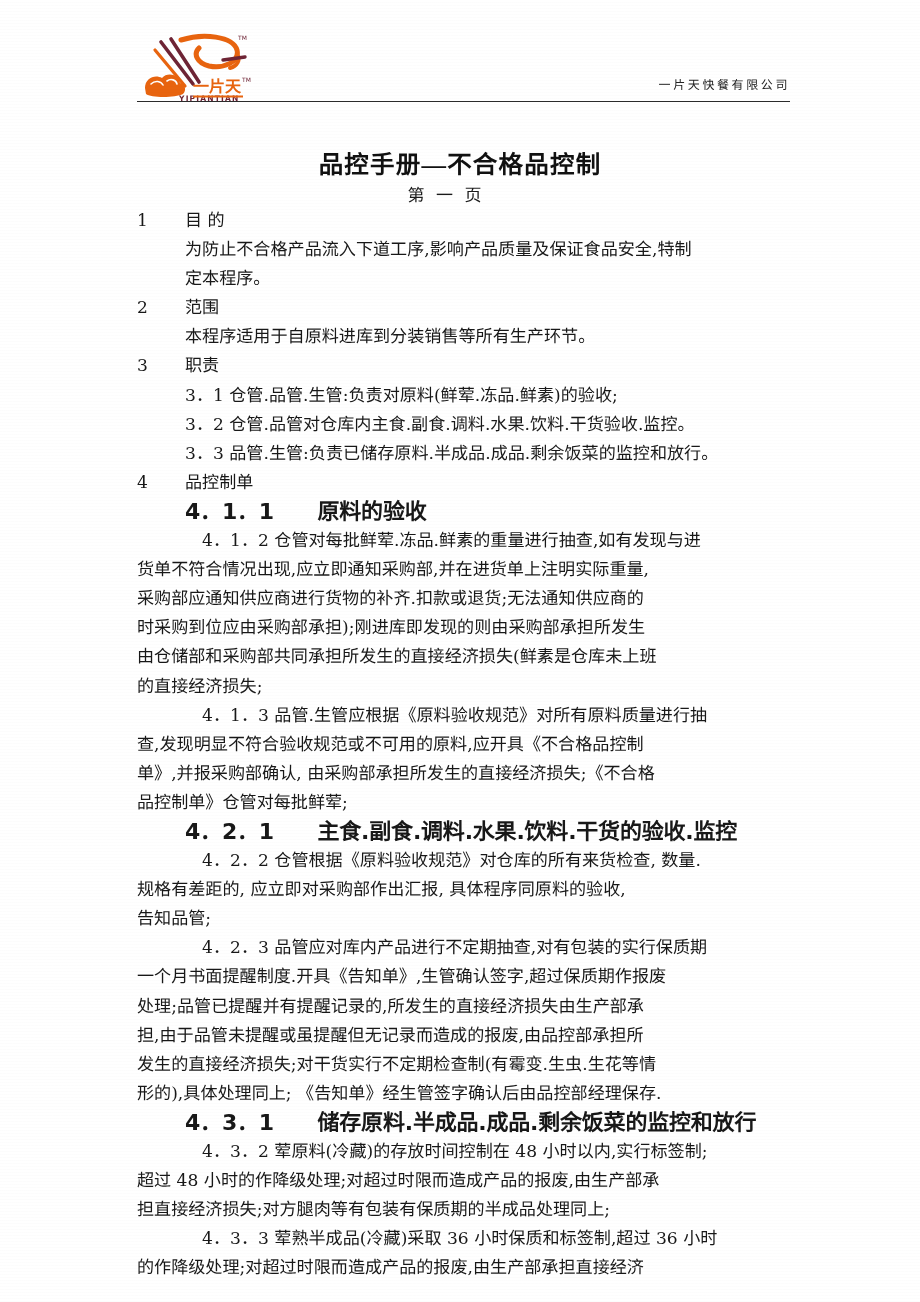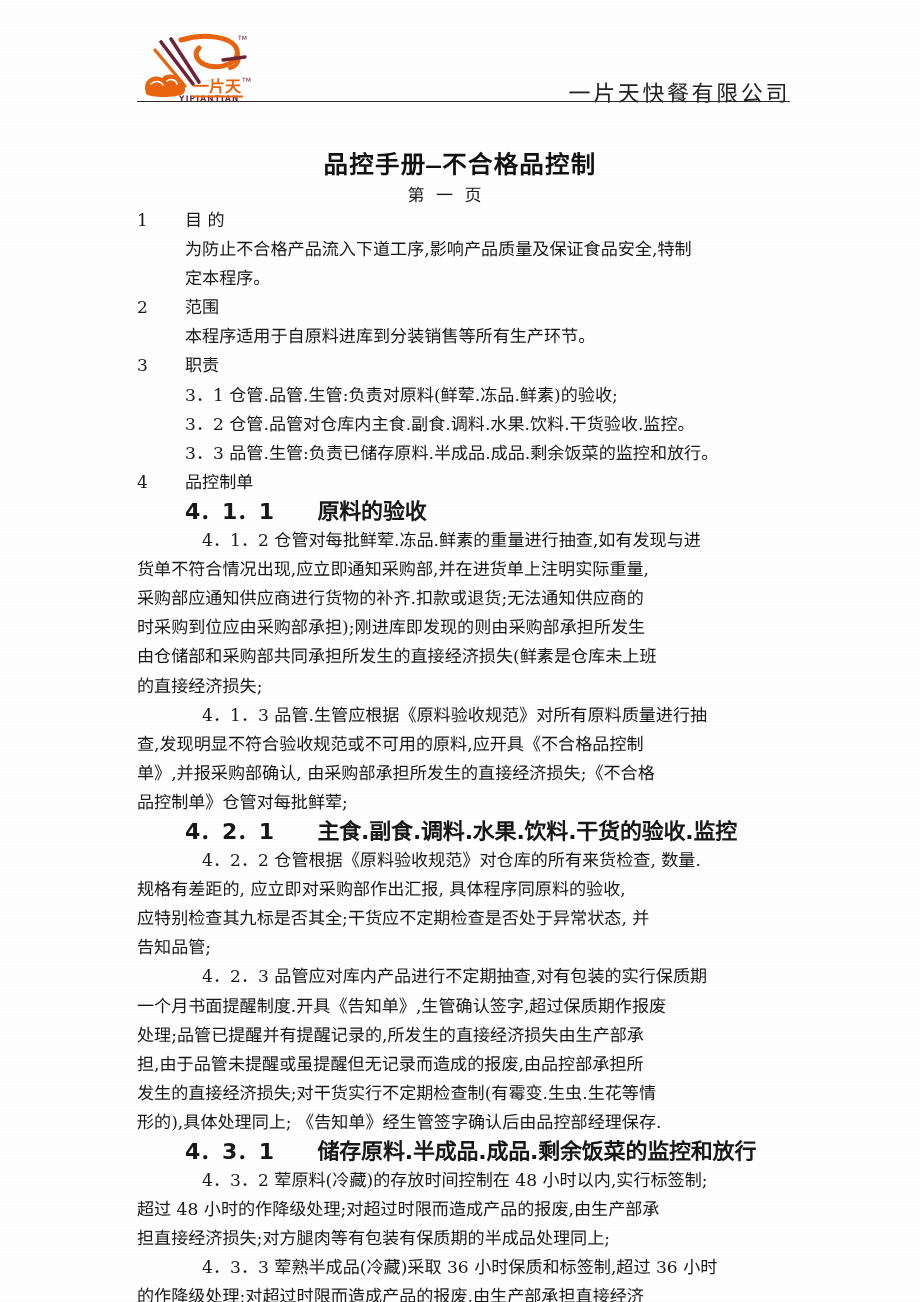--- a/index.html
+++ b/index.html
@@ -40,42 +40,42 @@
     width: 132px;
     height: 70px;
   }
   .logo svg { display: block; }
 
   .company-name {
     position: absolute;
     right: 0px;
     top: 45px;
     font-family: Liberation Serif, serif;
-    font-size: 22px;
+    font-size: 12px;
     letter-spacing: 2.6px;
     color: #222222;
     white-space: nowrap;
   }
   .header-rule {
     position: absolute;
     left: 0px;
     top: 71px;
     width: 653px;
     height: 0;
     border-top: 1.6px solid #2b2b2b;
   }
 
   
   .doc-title {
     position: absolute;
     left: 0;
     top: 145px;
     width: 920px;
     text-align: center;
-    font-family: Liberation Mono, monospace;
+    font-family: Liberation Serif, serif;
     font-weight: bold;
     font-size: 24.5px;
     letter-spacing: 1.2px;
     color: #111111;
   }
   .doc-subtitle {
     position: absolute;
     left: 0;
     top: 181px;
     width: 892px;
@@ -190,21 +190,20 @@
       <div class="line i-hang">时采购到位应由采购部承担);刚进库即发现的则由采购部承担所发生</div>
       <div class="line i-hang">由仓储部和采购部共同承担所发生的直接经济损失(鲜素是仓库未上班</div>
       <div class="line i-hang">的直接经济损失;</div>
       <div class="line i1">　4．1．3 品管.生管应根据《原料验收规范》对所有原料质量进行抽</div>
       <div class="line i-hang">查,发现明显不符合验收规范或不可用的原料,应开具《不合格品控制</div>
       <div class="line i-hang">单》,并报采购部确认, 由采购部承担所发生的直接经济损失;《不合格</div>
       <div class="line i-hang">品控制单》仓管对每批鲜荤;</div>
       <div class="line bold i1">4．2．1　　主食.副食.调料.水果.饮料.干货的验收.监控</div>
       <div class="line i1">　4．2．2 仓管根据《原料验收规范》对仓库的所有来货检查, 数量.</div>
       <div class="line i-hang">规格有差距的, 应立即对采购部作出汇报, 具体程序同原料的验收,</div>
-      <div class="line i-hang">应特别检查其九标是否其全;干货应不定期检查是否处于异常状态, 并</div>
       <div class="line i-hang">告知品管;</div>
       <div class="line i1">　4．2．3 品管应对库内产品进行不定期抽查,对有包装的实行保质期</div>
       <div class="line i-hang">一个月书面提醒制度.开具《告知单》,生管确认签字,超过保质期作报废</div>
       <div class="line i-hang">处理;品管已提醒并有提醒记录的,所发生的直接经济损失由生产部承</div>
       <div class="line i-hang">担,由于品管未提醒或虽提醒但无记录而造成的报废,由品控部承担所</div>
       <div class="line i-hang">发生的直接经济损失;对干货实行不定期检查制(有霉变.生虫.生花等情</div>
       <div class="line i-hang">形的),具体处理同上; 《告知单》经生管签字确认后由品控部经理保存.</div>
       <div class="line bold i1">4．3．1　　储存原料.半成品.成品.剩余饭菜的监控和放行</div>
       <div class="line i1">　4．3．2 荤原料(冷藏)的存放时间控制在 48 小时以内,实行标签制;</div>
       <div class="line i-hang">超过 48 小时的作降级处理;对超过时限而造成产品的报废,由生产部承</div>

